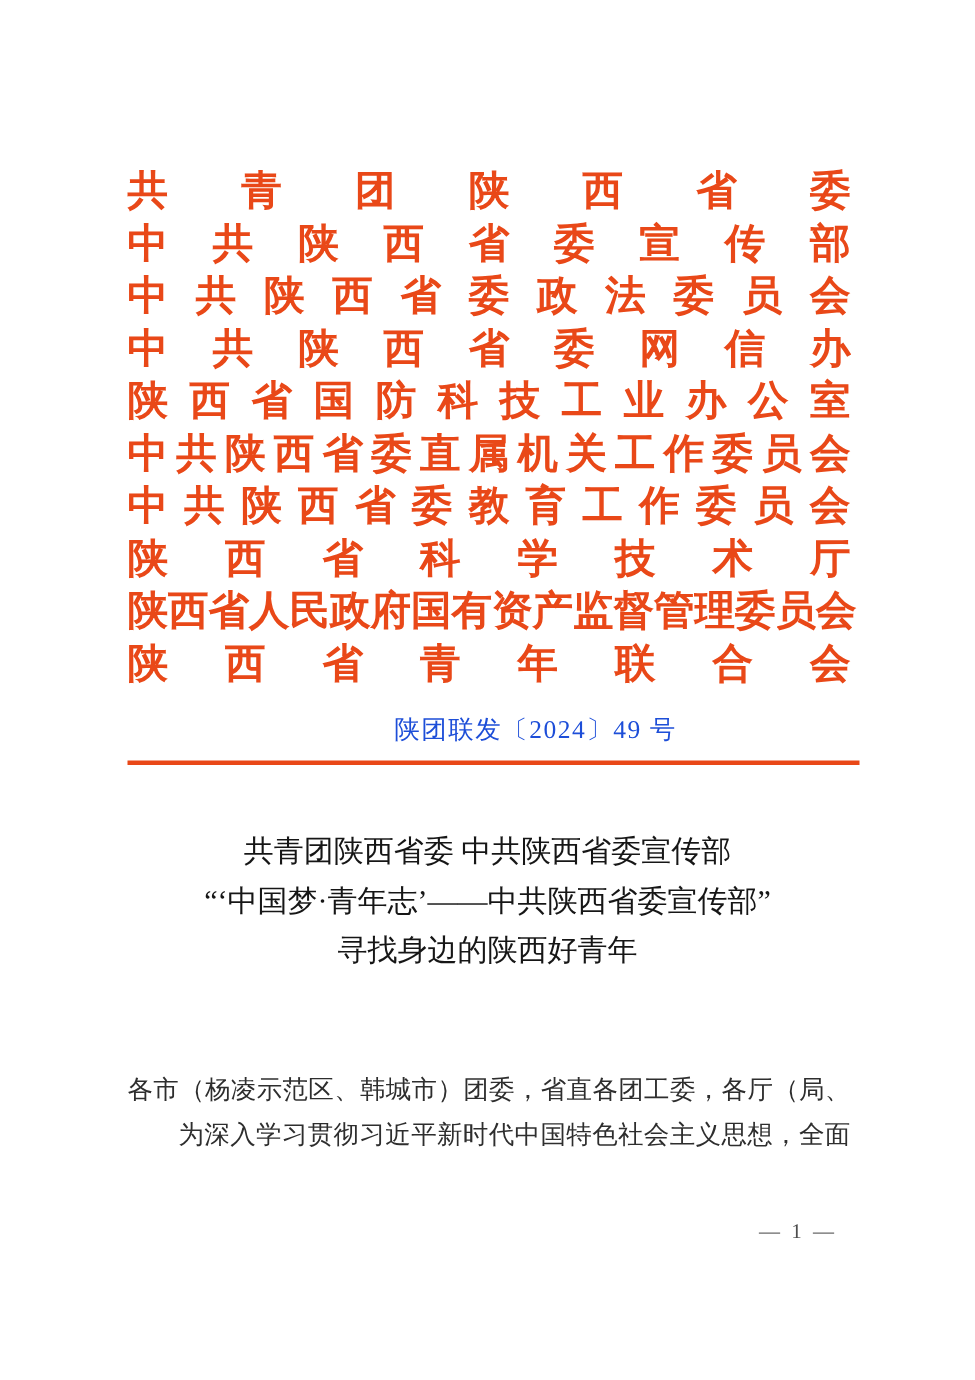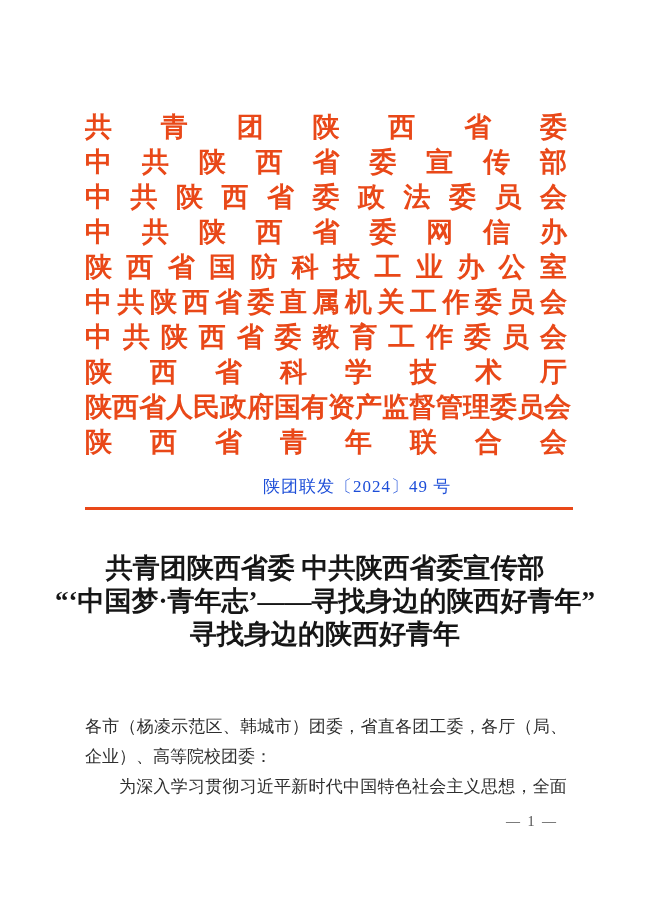--- a/index.html
+++ b/index.html
@@ -49,22 +49,22 @@
     background: #e94818;
   }
   
   .title-block {
     position: absolute;
     top: 552px; left: 0; width: 650px;
     text-align: center;
     color: #161616;
   }
   .title-line {
-    font-size: 27px;
-    font-weight: 700;
+    font-size: 20px;
+    font-weight: 400;
     line-height: 33px;
     white-space: nowrap;
   }
   
   .body-block {
     position: absolute;
     top: 712px; left: 85px; width: 482px;
     color: #2e2e2e;
     font-size: 17px;
   }
@@ -228,21 +228,21 @@
         <span>会</span>
       </div>
   </div>
 
   <div class="doc-number">陕团联发〔2024〕49 号</div>
 
   <div class="red-rule"></div>
 
   <div class="title-block">
     <div class="title-line">共青团陕西省委 中共陕西省委宣传部</div>
-    <div class="title-line">“‘中国梦·青年志’——寻找身边的陕西好青年”</div>
+    <div class="title-line">“‘中国梦·青年志’——中共陕西省委宣传部”</div>
     <div class="title-line">寻找身边的陕西好青年</div>
   </div>
 
   <div class="body-block">
     <div class="body-line justified">
         <span>各</span>
         <span>市</span>
         <span>（</span>
         <span>杨</span>
         <span>凌</span>
@@ -263,21 +263,20 @@
         <span>团</span>
         <span>工</span>
         <span>委</span>
         <span>，</span>
         <span>各</span>
         <span>厅</span>
         <span>（</span>
         <span>局</span>
         <span>、</span>
       </div>
-    <div class="body-line">企业）、高等院校团委：</div>
     <div class="body-line justified indented">
         <span>为</span>
         <span>深</span>
         <span>入</span>
         <span>学</span>
         <span>习</span>
         <span>贯</span>
         <span>彻</span>
         <span>习</span>
         <span>近</span>

